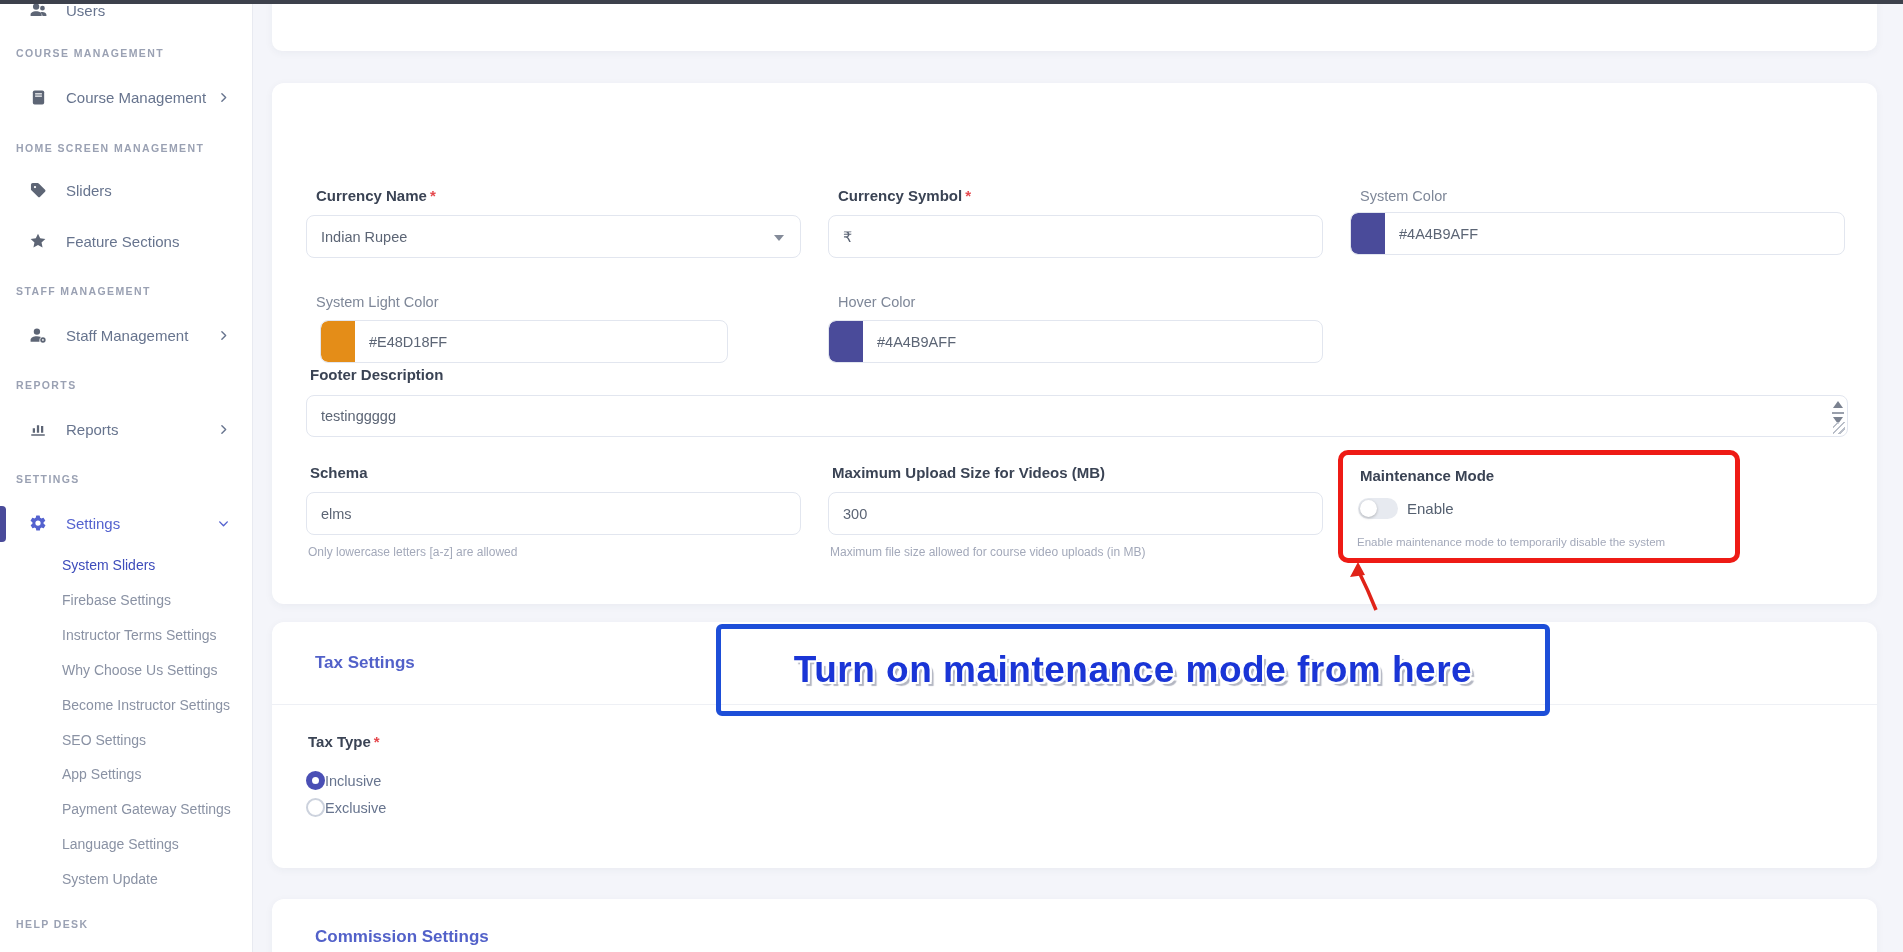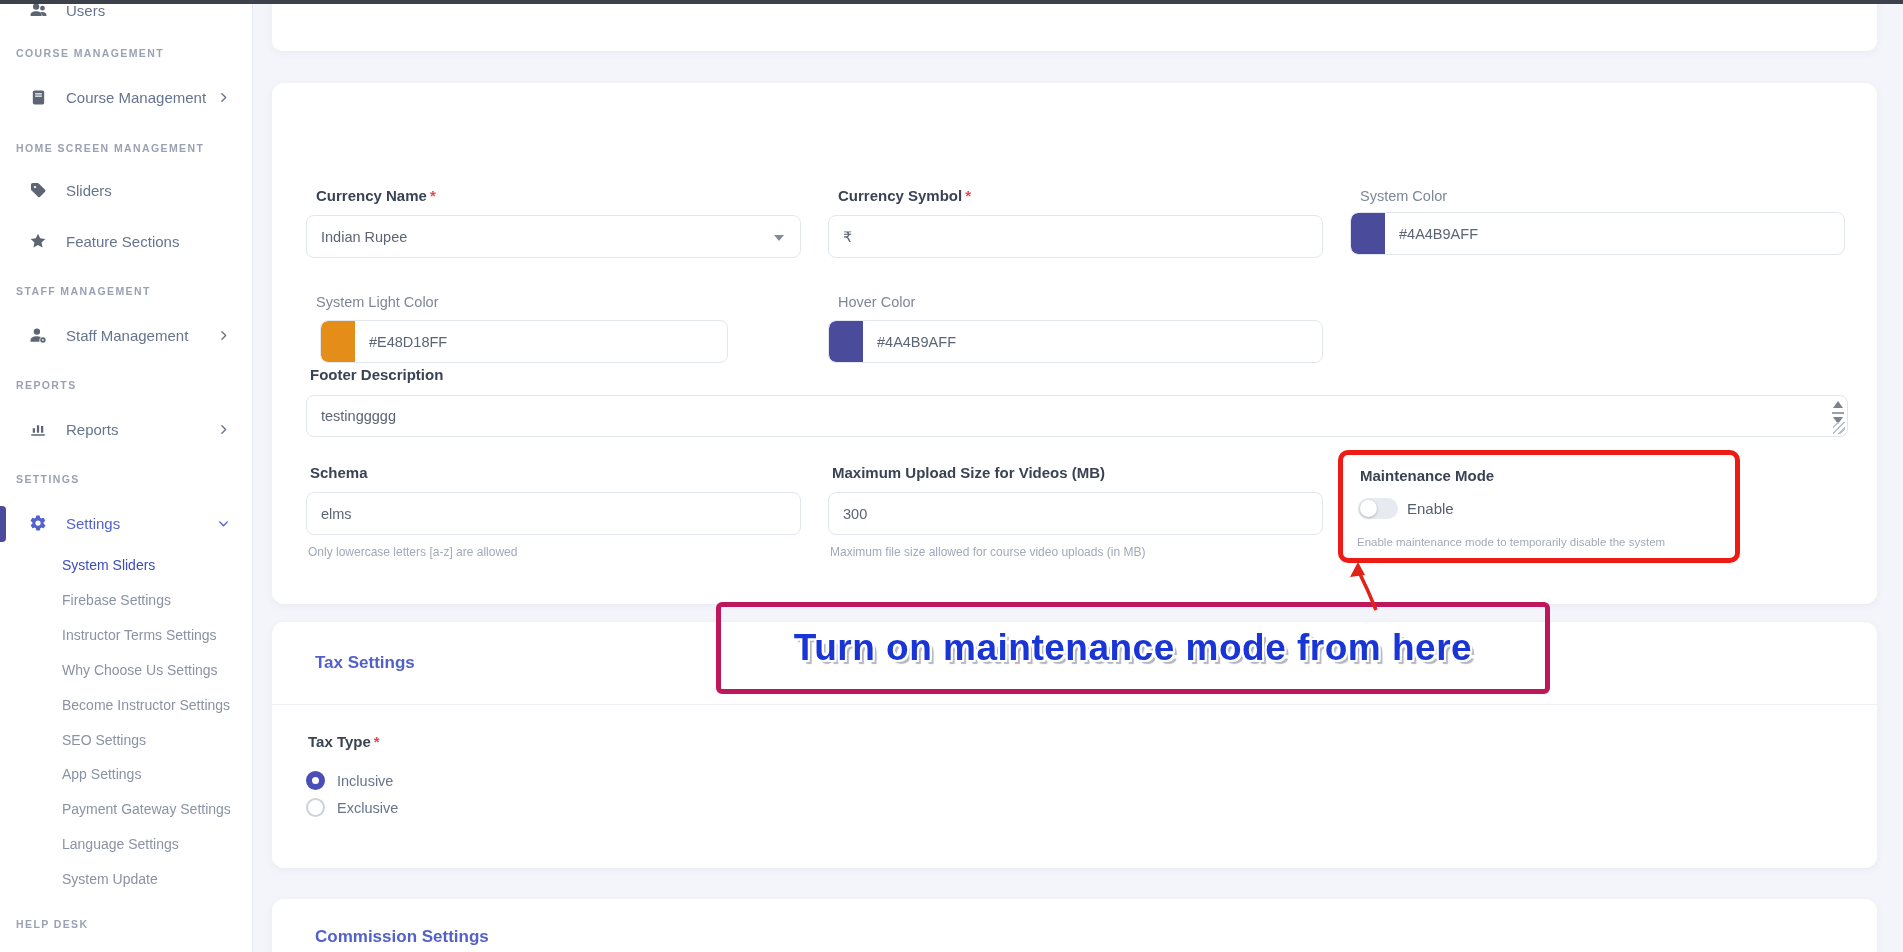--- a/index.html
+++ b/index.html
@@ -49,27 +49,27 @@
 
   
   .mm-box{position:absolute;left:1066px;top:367px;width:402px;height:113px;border:5px solid #ee1b15;border-radius:10px;box-sizing:border-box;background:#fff;}
   .toggle{position:absolute;left:15px;top:43px;width:40px;height:21px;border-radius:11px;background:#e7eaf0;cursor:pointer;}
   .knob{position:absolute;left:2px;top:2px;width:17px;height:17px;border-radius:50%;background:#fff;box-shadow:0 1px 3px rgba(0,0,0,.25);}
   .mm-label{position:absolute;left:17px;top:12px;font-size:15px;font-weight:bold;color:#3a4354;}
   .mm-enable{position:absolute;left:64px;top:45px;font-size:15px;color:#556070;}
   .mm-help{position:absolute;left:14px;top:81px;font-size:11.5px;color:#a3a9ba;white-space:nowrap;text-align:center;}
 
   
-  .anno{position:absolute;left:716px;top:602px;width:834px;height:92px;border:5px solid #be185d;border-radius:6px;box-sizing:border-box;display:flex;align-items:center;justify-content:center;z-index:30;}
+  .anno{position:absolute;left:716px;top:624px;width:834px;height:92px;border:5px solid #1d4ed8;border-radius:6px;box-sizing:border-box;display:flex;align-items:center;justify-content:center;z-index:30;}
   .anno-text{font-size:37px;font-weight:bold;color:#1a35d6;letter-spacing:.5px;white-space:nowrap;
     text-shadow:-2px -2px 0 #fff,2px -2px 0 #fff,-2px 2px 0 #fff,2px 2px 0 #fff,0 -2px 0 #fff,0 2px 0 #fff,-2px 0 0 #fff,2px 0 0 #fff,4px 4px 1px #b3b6c2;}
   .anno-arrow{position:absolute;left:1335px;top:560px;z-index:40;}
 
   
-  .radio-row{position:absolute;left:34px;display:flex;align-items:center;gap:12px;font-size:14.5px;color:#67748e;cursor:pointer;}
+  .radio-row{position:absolute;left:34px;display:flex;align-items:center;font-size:14.5px;color:#67748e;cursor:pointer;}
   .radio{width:19px;height:19px;border-radius:50%;box-sizing:border-box;background:#fff;flex:none;}
   .radio.checked{border:6px solid #4a4fb5;}
   .radio.unchecked{border:2px solid #ccd2dd;}
 </style>
 </head>
 <body>
 
 <div class="stage">
   <div class="topbar"></div>
 

